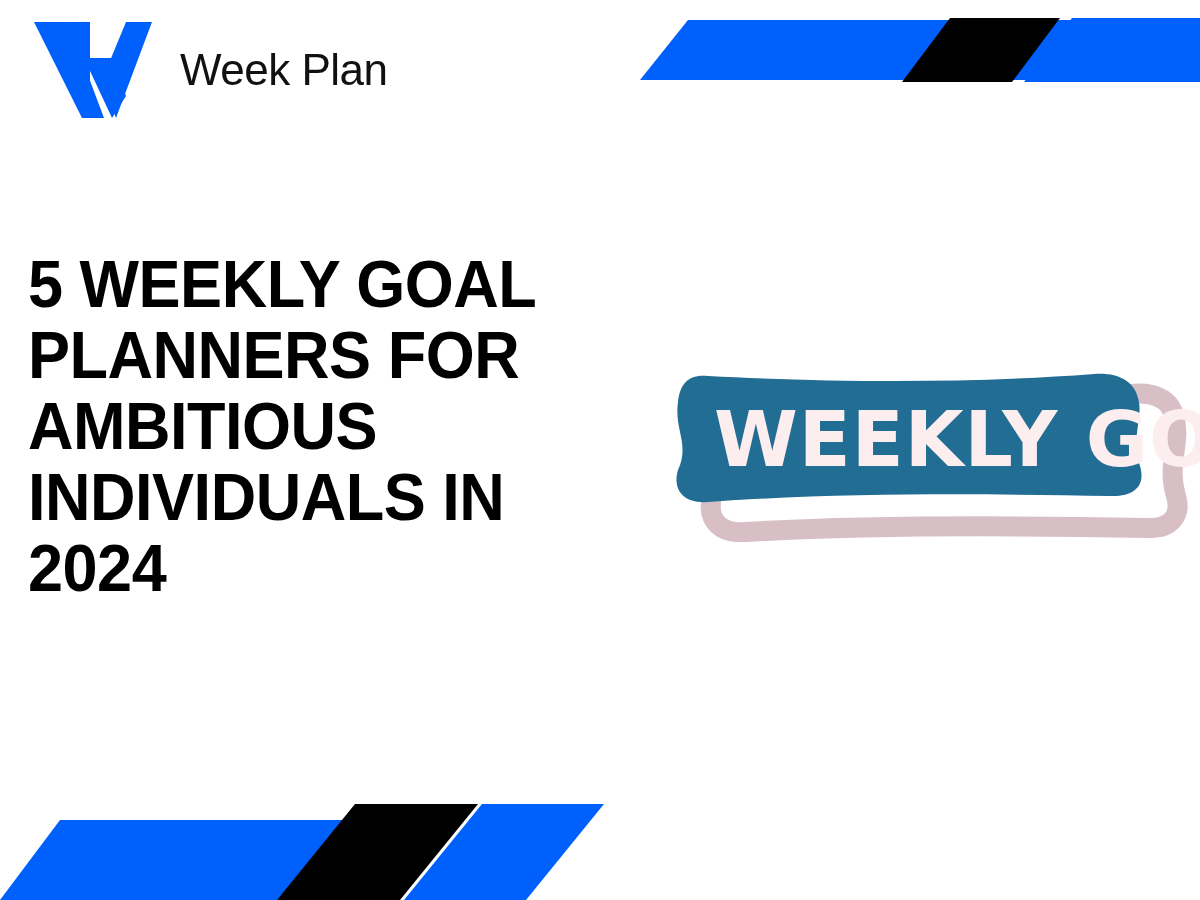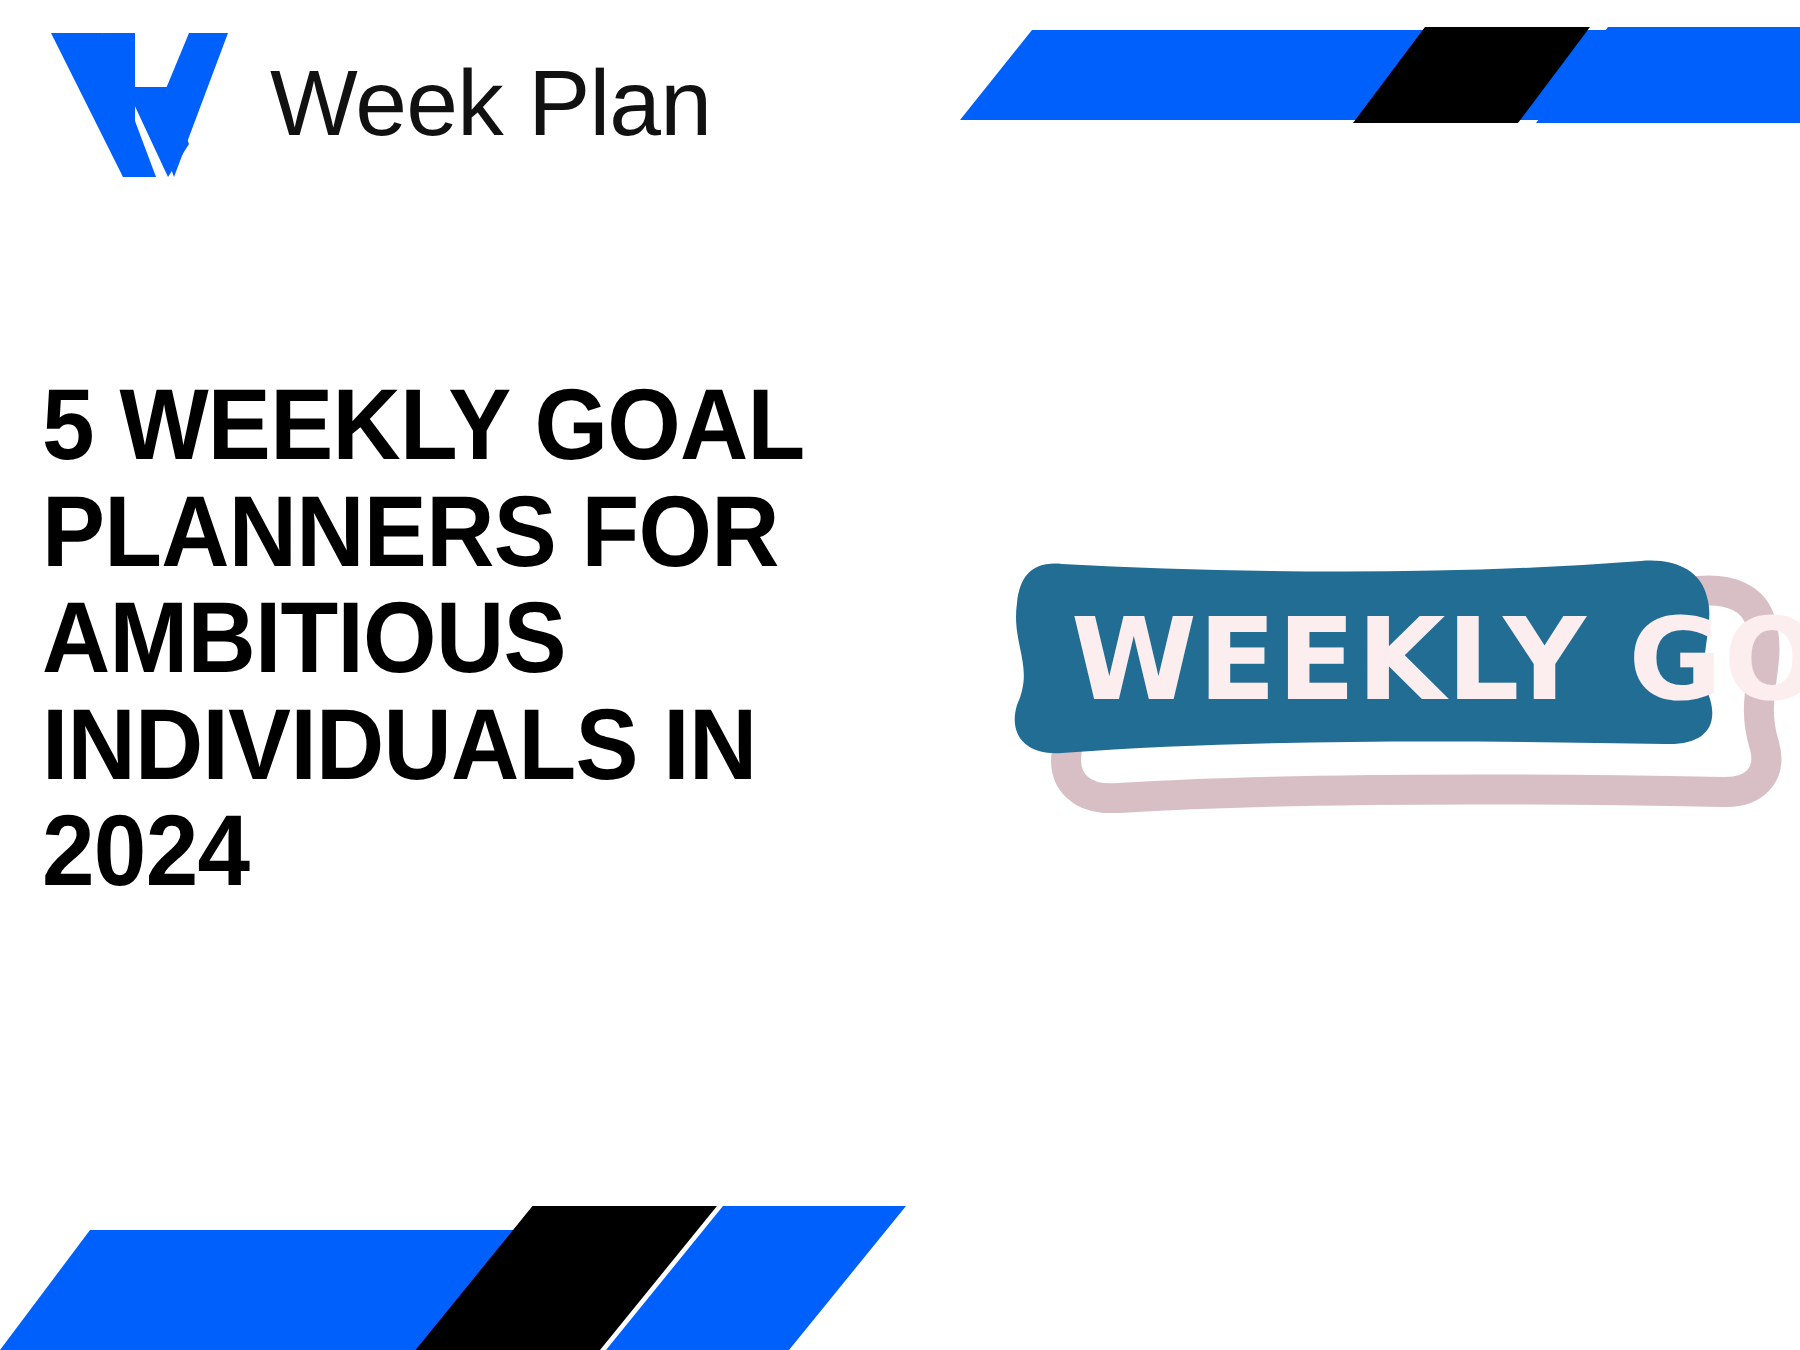--- a/index.html
+++ b/index.html
@@ -31,21 +31,21 @@
     align-items: center;
     gap: 24px;
   }
   .brand-mark {
     width: 128px;
     height: 104px;
     display: block;
   }
   .brand-word {
     font-family: "Liberation Sans", sans-serif;
-    font-size: 62px;
+    font-size: 44px;
     font-weight: 400;
     color: #111111;
     letter-spacing: -0.5px;
     line-height: 1;
     white-space: nowrap;
   }
 
   
   .banner {
     position: absolute;

